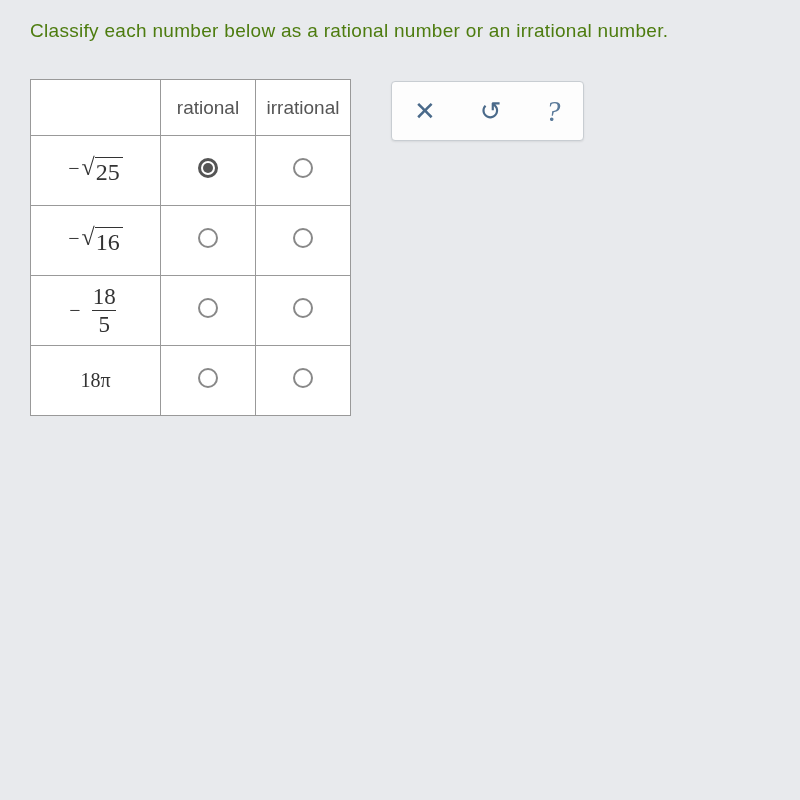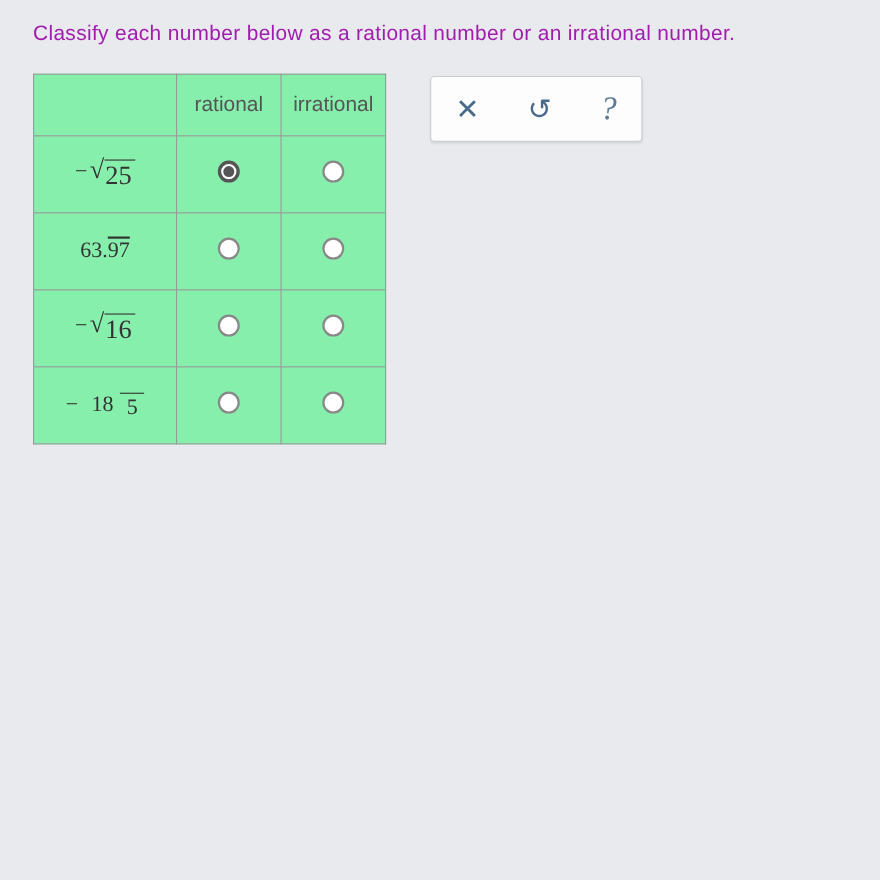--- a/index.html
+++ b/index.html
@@ -6,32 +6,32 @@
     body {
       font-family: Arial, Helvetica, sans-serif;
       background: #e8eaed;
       width: 800px;
       height: 800px;
       padding: 20px 30px;
       color: #555;
     }
     .question {
       font-size: 19px;
-      color: #a21caf;
-      margin-bottom: 25px;
+      color: #4d7c0f;
+      margin-bottom: 37px;
       letter-spacing: 0.3px;
     }
     .content {
       display: flex;
       gap: 40px;
       align-items: flex-start;
     }
     .table {
       border-collapse: collapse;
-      background: #86efac;
+      background: #ffffff;
     }
     .table th, .table td {
       border: 1px solid #999;
       text-align: center;
       vertical-align: middle;
     }
     .table th {
       font-weight: normal;
       font-size: 19px;
       color: #555;
@@ -73,24 +73,24 @@
       display: inline-flex;
       align-items: flex-start;
       font-family: 'Times New Roman', serif;
     }
     .sqrt .surd { font-size: 24px; line-height: 1; }
     .sqrt .radicand { border-top: 1.5px solid #333; padding: 0 3px 0 1px; font-size: 24px; line-height: 1.2; margin-top: 2px; }
     .neg { margin-right: 2px; }
     .overline { text-decoration: overline; }
     .frac {
       display: inline-flex;
-      flex-direction: row;
+      flex-direction: column;
       align-items: center;
       vertical-align: middle;
-      font-size: 20px;
+      font-size: 23px;
       line-height: 1;
     }
     .frac .num { padding: 0 6px 2px; }
     .frac .den { border-top: 1.5px solid #333; padding: 2px 6px 0; }
     .frac-wrap { display: inline-flex; align-items: center; gap: 4px; }
     .toolbar {
       background: #fdfdfd;
       border: 1px solid #c8cdd2;
       border-radius: 4px;
       padding: 14px 22px;
@@ -135,31 +135,20 @@
         </td>
         <td class="radio-cell">
           <span class="radio selected"></span>
         </td>
         <td class="radio-cell">
           <span class="radio"></span>
         </td>
       </tr>
       <tr>
         <td class="expr">
-          <span>63.</span><span class="overline">97</span>
-        </td>
-        <td class="radio-cell">
-          <span class="radio"></span>
-        </td>
-        <td class="radio-cell">
-          <span class="radio"></span>
-        </td>
-      </tr>
-      <tr>
-        <td class="expr">
           <span class="neg">−</span><span class="sqrt">
               <span class="surd">√</span>
               <span class="radicand">16</span>
             </span>
         </td>
         <td class="radio-cell">
           <span class="radio"></span>
         </td>
         <td class="radio-cell">
           <span class="radio"></span>
@@ -175,20 +164,29 @@
             </span>
           </span>
         </td>
         <td class="radio-cell">
           <span class="radio"></span>
         </td>
         <td class="radio-cell">
           <span class="radio"></span>
         </td>
       </tr>
+      <tr>
+        <td class="expr">18π</td>
+        <td class="radio-cell">
+          <span class="radio"></span>
+        </td>
+        <td class="radio-cell">
+          <span class="radio"></span>
+        </td>
+      </tr>
     </tbody>
   </table>
 
   <div class="toolbar">
     <button class="tool-btn">✕</button>
     <button class="tool-btn">↺</button>
     <button class="tool-btn help">?</button>
   </div>
 </div>
 

